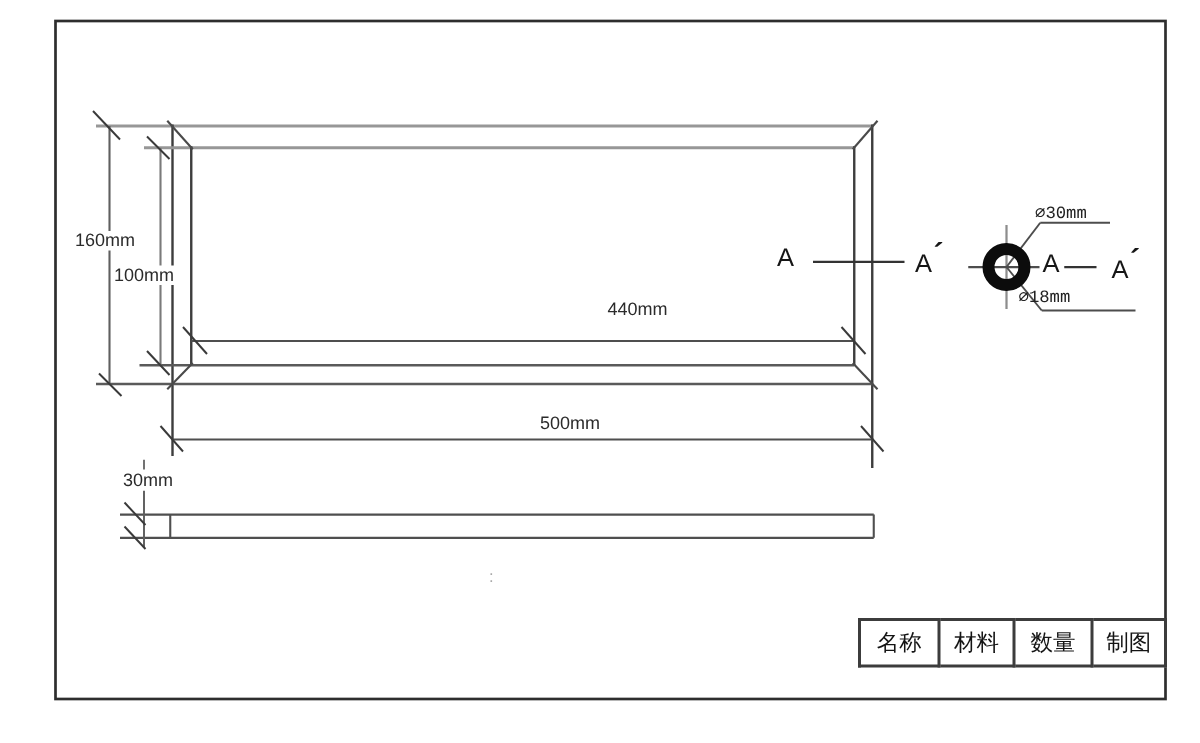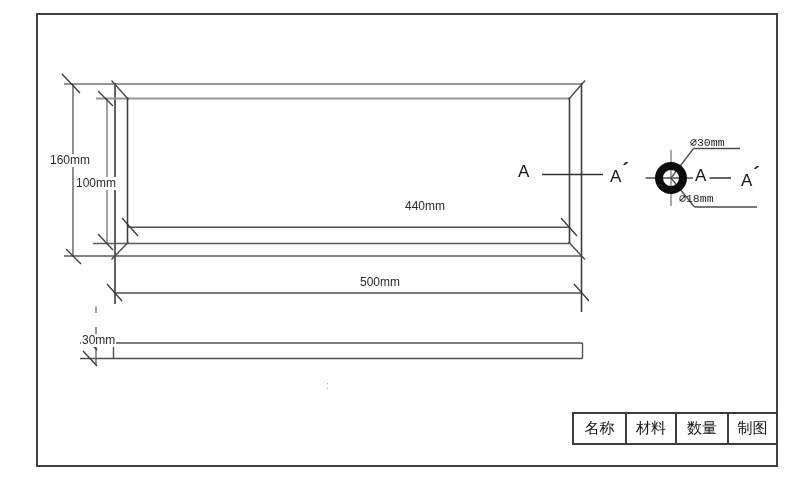--- a/index.html
+++ b/index.html
@@ -78,21 +78,21 @@
     <line x1="96" y1="327" x2="96" y2="365" stroke="#5f5f5f" stroke-width="1.3"></line>
     <line x1="96" y1="306.5" x2="96" y2="313" stroke="#6f6f6f" stroke-width="1.3"></line>
     <line x1="83" y1="335" x2="97" y2="350" stroke="#3a3a3a" stroke-width="1.3"></line>
     <line x1="83" y1="351" x2="97" y2="366" stroke="#3a3a3a" stroke-width="1.3"></line>
   </svg>
 
   <div class="lbl onwhite" style="left:49px;top:154px;text-align:right;">160mm</div>
   <div class="lbl onwhite" style="left:75px;top:177px;">100mm</div>
   <div class="lbl onwhite" style="left:356px;top:200px;margin-left:48px;">440mm</div>
   <div class="lbl onwhite" style="left:359px;top:276px;">500mm</div>
-  <div class="lbl onwhite" style="left:81px;top:314px;margin-top:20px;">30mm</div>
+  <div class="lbl onwhite" style="left:81px;top:314px;">30mm</div>
   <div class="lbl dia" style="left:690px;top:136px;">∅30mm</div>
   <div class="lbl dia" style="left:679px;top:192px;">∅18mm</div>
 
   <div class="lbl aa" style="left:518px;top:163px;"><span>A</span></div>
   <div class="lbl aa" style="left:610px;top:161px;"><span>A</span><span class="prime">´</span></div>
   <div class="lbl aa" style="left:695px;top:167px;"><span>A</span></div>
   <div class="lbl aa" style="left:741px;top:165px;"><span>A</span><span class="prime">´</span></div>
 
   <div class="lbl stray" style="left:326px;top:379px;">:</div>
 

